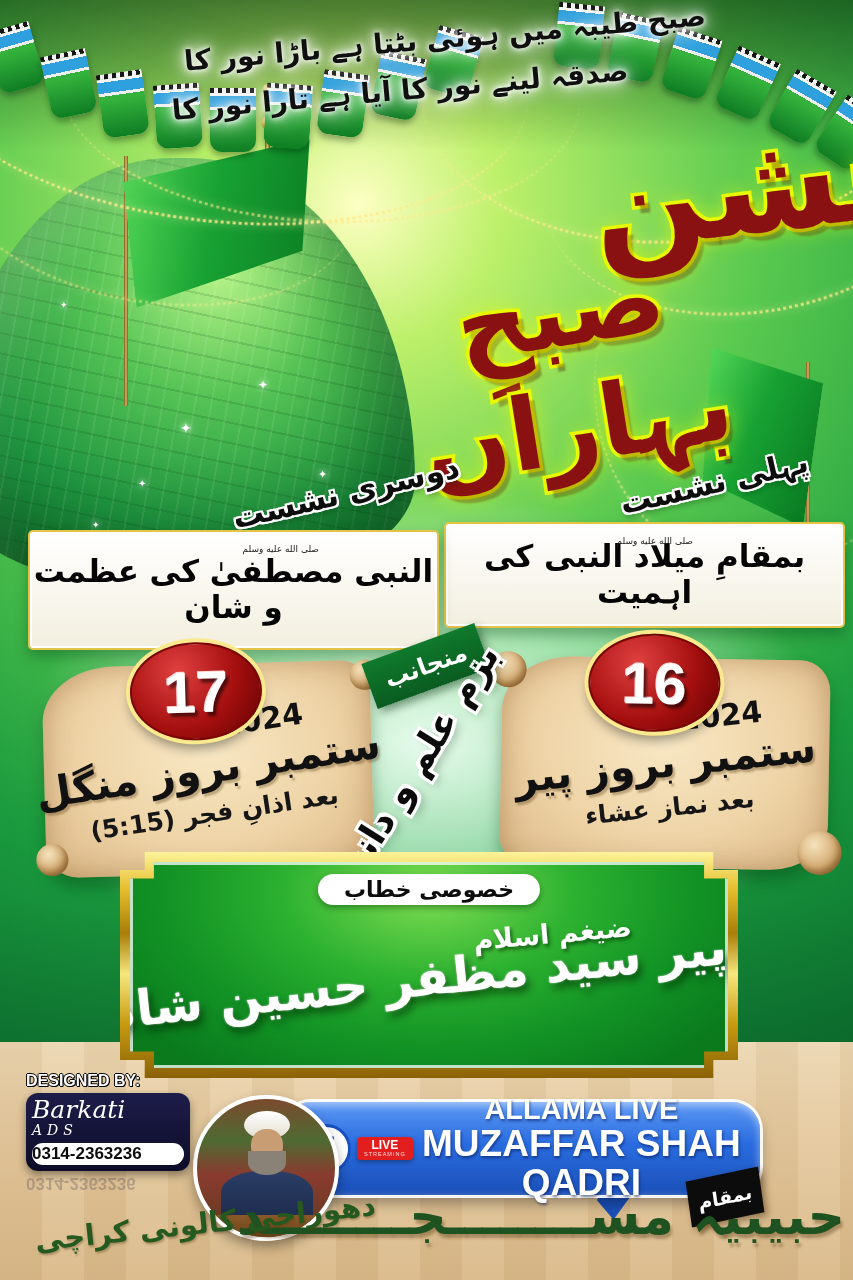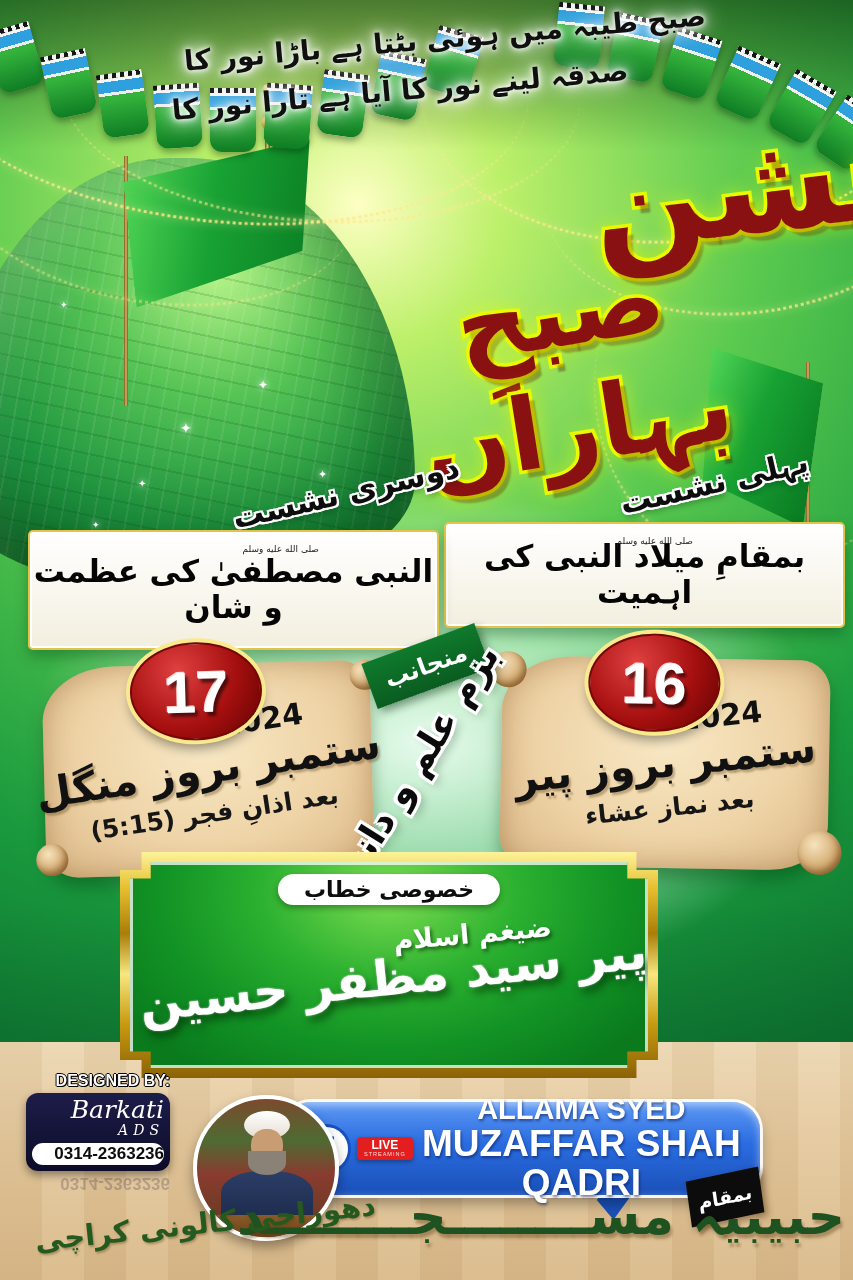--- a/index.html
+++ b/index.html
@@ -105,21 +105,21 @@
     text-shadow:3px 4px 3px rgba(0,0,0,.55), -1px -1px 0 #ffd9d9;}
   
   .org-badge{position:absolute;left:366px;top:642px;width:120px;height:48px;background:linear-gradient(180deg,#0f7a2c,#0a5c20);
     transform:rotate(-20deg);display:flex;align-items:center;justify-content:center;
     color:#fff;font-size:24px;font-weight:bold;direction:rtl;box-shadow:3px 5px 8px rgba(0,40,10,.45);}
   .org-name{position:absolute;left:412px;top:772px;transform:translate(-50%,-50%) rotate(-58deg);
     font-size:37px;font-weight:bold;color:#0b0b0b;direction:rtl;white-space:nowrap;
     text-shadow:-3px 0 #fff,3px 0 #fff,0 -3px #fff,0 3px #fff,-3px -3px #fff,3px 3px #fff,3px -3px #fff,-3px 3px #fff,0 6px 10px rgba(0,40,10,.35);}
   
   .notched{clip-path:polygon(4% 0,96% 0,96% 8%,100% 8%,100% 92%,96% 92%,96% 100%,4% 100%,4% 92%,0 92%,0 8%,4% 8%);}
-  .panel{position:absolute;left:120px;top:852px;width:538px;height:226px;
+  .panel{position:absolute;left:120px;top:852px;width:618px;height:226px;
     background:linear-gradient(180deg,#fdf39b 0%,#e7bf2e 16%,#a97d08 36%,#f7e77e 54%,#c89a10 76%,#8a6206 100%);
     filter:drop-shadow(0 8px 14px rgba(0,40,10,.45));}
   .panel-inner{position:absolute;inset:10px;
     background:radial-gradient(ellipse at 50% 15%, #7ede52 0%, #2cb130 35%, #129325 62%, #0a7a1d 88%);
     box-shadow:inset 0 0 0 3px rgba(255,255,255,.75);}
   .special-pill{position:absolute;left:50%;top:12px;transform:translateX(-50%);
     background:#fff;border-radius:18px;padding:3px 26px;direction:rtl;
     font-size:22px;font-weight:bold;color:#0d0d0d;box-shadow:0 3px 6px rgba(0,40,0,.4);}
   .honorific{position:absolute;right:96px;top:56px;direction:rtl;color:#fff;font-size:27px;font-weight:bold;
     transform:rotate(-5deg);text-shadow:2px 3px 4px rgba(0,45,0,.6);}
@@ -149,21 +149,21 @@
     background:linear-gradient(180deg,#7b4a2e 0%,#4e6b33 30%,#8a3b2f 55%,#5f3b1f 100%);}
   .ph-turban{position:absolute;left:47px;top:12px;width:46px;height:28px;border-radius:50%;
     background:linear-gradient(180deg,#ffffff,#e4ded0);}
   .ph-face{position:absolute;left:54px;top:30px;width:32px;height:34px;border-radius:46%;background:#c99d74;}
   .ph-beard{position:absolute;left:51px;top:52px;width:38px;height:24px;border-radius:0 0 50% 50%;background:#8a8177;}
   .ph-robe{position:absolute;left:24px;top:72px;width:92px;height:48px;border-radius:44% 44% 0 0;
     background:linear-gradient(180deg,#2c3e66,#1d2c4e);}
   .ph-desk{position:absolute;left:0;bottom:0;width:100%;height:22px;
     background:linear-gradient(180deg,#8a5a28,#6b431c);}
   
-  .designer{position:absolute;left:26px;top:1072px;width:144px;text-align:right;}
+  .designer{position:absolute;left:26px;top:1072px;width:164px;text-align:left;}
   .designed-heading{color:#fff;font-family:"Liberation Sans",sans-serif;font-weight:bold;font-size:16px;
     text-shadow:-1px 0 #000,1px 0 #000,0 -1px #000,0 1px #000,1px 1px 0 #000;}
   .designer-box{margin-top:3px;background:linear-gradient(180deg,#1d1d4a,#0c0c28);border-radius:12px;
     padding:4px 6px 6px;box-shadow:0 4px 8px rgba(0,0,0,.4);}
   .designer-name{color:#fff;font-family:"DejaVu Serif",serif;font-style:italic;font-size:25px;line-height:1;}
   .designer-sub{color:#fff;font-family:"DejaVu Serif",serif;font-style:italic;font-size:14px;letter-spacing:5px;line-height:1.2;}
   .designer-phone{margin-top:4px;background:#fff;border-radius:12px;color:#0d0d0d;
     font-family:"Liberation Sans",sans-serif;font-weight:bold;font-size:17px;padding:1px 0;}
   .phone-reflection{margin-top:2px;transform:scaleY(-1);opacity:.22;color:#14143a;
     font-family:"Liberation Sans",sans-serif;font-weight:bold;font-size:17px;}
@@ -292,21 +292,21 @@
   </div>
 
   <div class="live-tail"></div>
   <div class="live-bar">
     <div class="fb-icon">f</div>
     <div class="live-badge">
       <span class="live-word">LIVE</span>
       <span class="streaming-word">STREAMING</span>
     </div>
     <div class="live-text">
-      <div class="live-line1">ALLAMA SYED</div>
+      <div class="live-line1">ALLAMA LIVE</div>
       <div class="live-line2">MUZAFFAR SHAH QADRI</div>
     </div>
   </div>
 
   <div class="speaker-photo">
     <div class="ph-robe"></div>
     <div class="ph-turban"></div>
     <div class="ph-face"></div>
     <div class="ph-beard"></div>
     <div class="ph-desk"></div>

